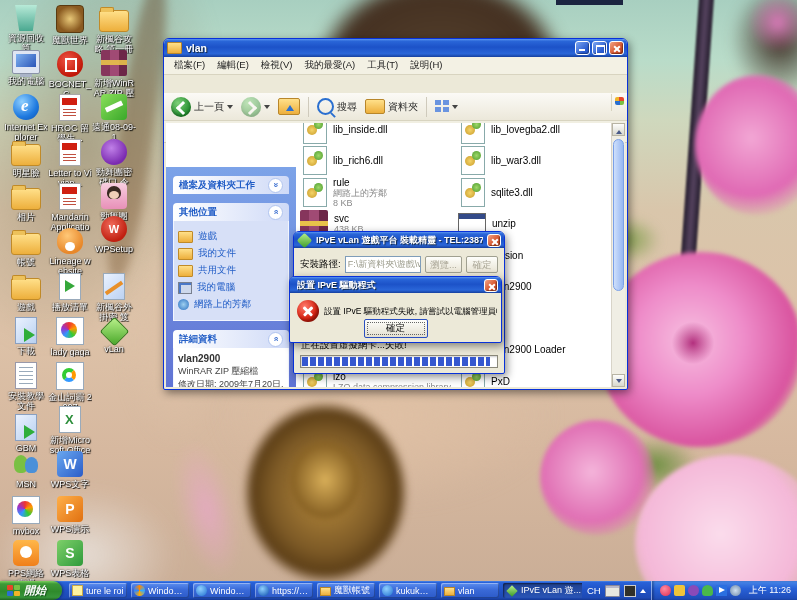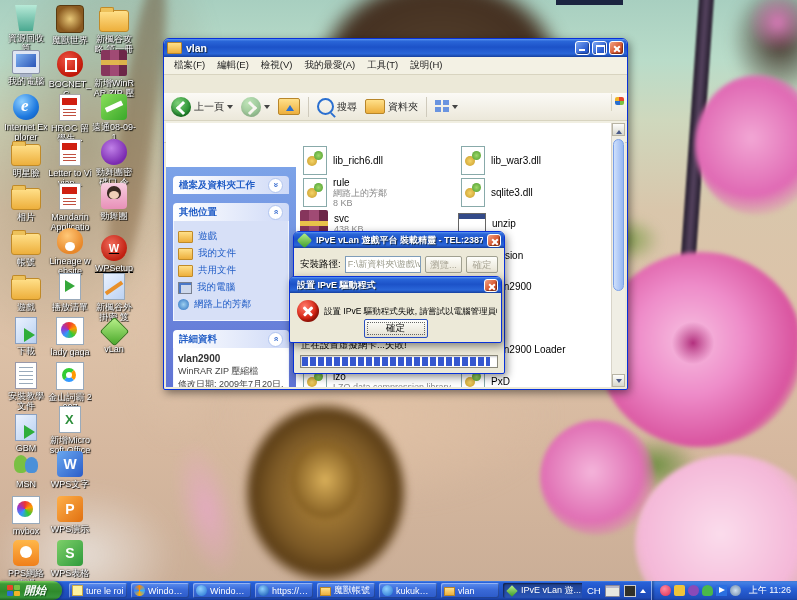--- a/index.html
+++ b/index.html
@@ -385,21 +385,21 @@
       <span class="lbl">遠通08-09-1</span>
     </div>
     <div class="dicon" style="left: 92px; top: 138.8px;">
       <span class="ig ig-purple"></span>
       <span class="lbl">勁舞團密碼口 令</span>
     </div>
     <div class="dicon" style="left: 92px; top: 183.4px;">
       <span class="ig ig-girl"></span>
       <span class="lbl">勁舞團</span>
     </div>
-    <div class="dicon" style="left: 92px; top: 235px; text-decoration: underline;">
+    <div class="dicon" style="left: 92px; top: 216px;">
       <span class="ig ig-wpsetup"></span>
       <span class="lbl">WPSetup</span>
     </div>
     <div class="dicon" style="left: 92px; top: 272.6px;">
       <span class="ig ig-hack"></span>
       <span class="lbl">新楓谷外掛密 笈</span>
     </div>
     <div class="dicon" style="left: 92px; top: 317.2px;">
       <span class="ig ig-vlan"></span>
       <span class="lbl">vLan</span>
@@ -521,20 +521,34 @@
           <div class="dt-name">vlan2900</div>
           <div class="dt-line">WinRAR ZIP 壓縮檔</div>
           <div class="dt-line">修改日期: 2009年7月20日, 下午 01:14</div>
           <div class="dt-line">大小: 63.9 KB</div>
         </div>
       </div>
     </div>
     <div class="filepane">
       <div class="ftiles">
 
+      <div class="ftile" style="left: 4px; top: -9px;">
+            <span class="fi fi-dll"></span>
+            <span class="ftext">
+              <span class="fname">lib_inside.dll</span>
+
+            </span>
+          </div>
+          <div class="ftile" style="left: 162px; top: -9px;">
+            <span class="fi fi-dll"></span>
+            <span class="ftext">
+              <span class="fname">lib_lovegba2.dll</span>
+
+            </span>
+          </div>
           <div class="ftile" style="left: 4px; top: 22.5px;">
             <span class="fi fi-dll"></span>
             <span class="ftext">
               <span class="fname">lib_rich6.dll</span>
 
             </span>
           </div>
           <div class="ftile" style="left: 162px; top: 22.5px;">
             <span class="fi fi-dll"></span>
             <span class="ftext">

